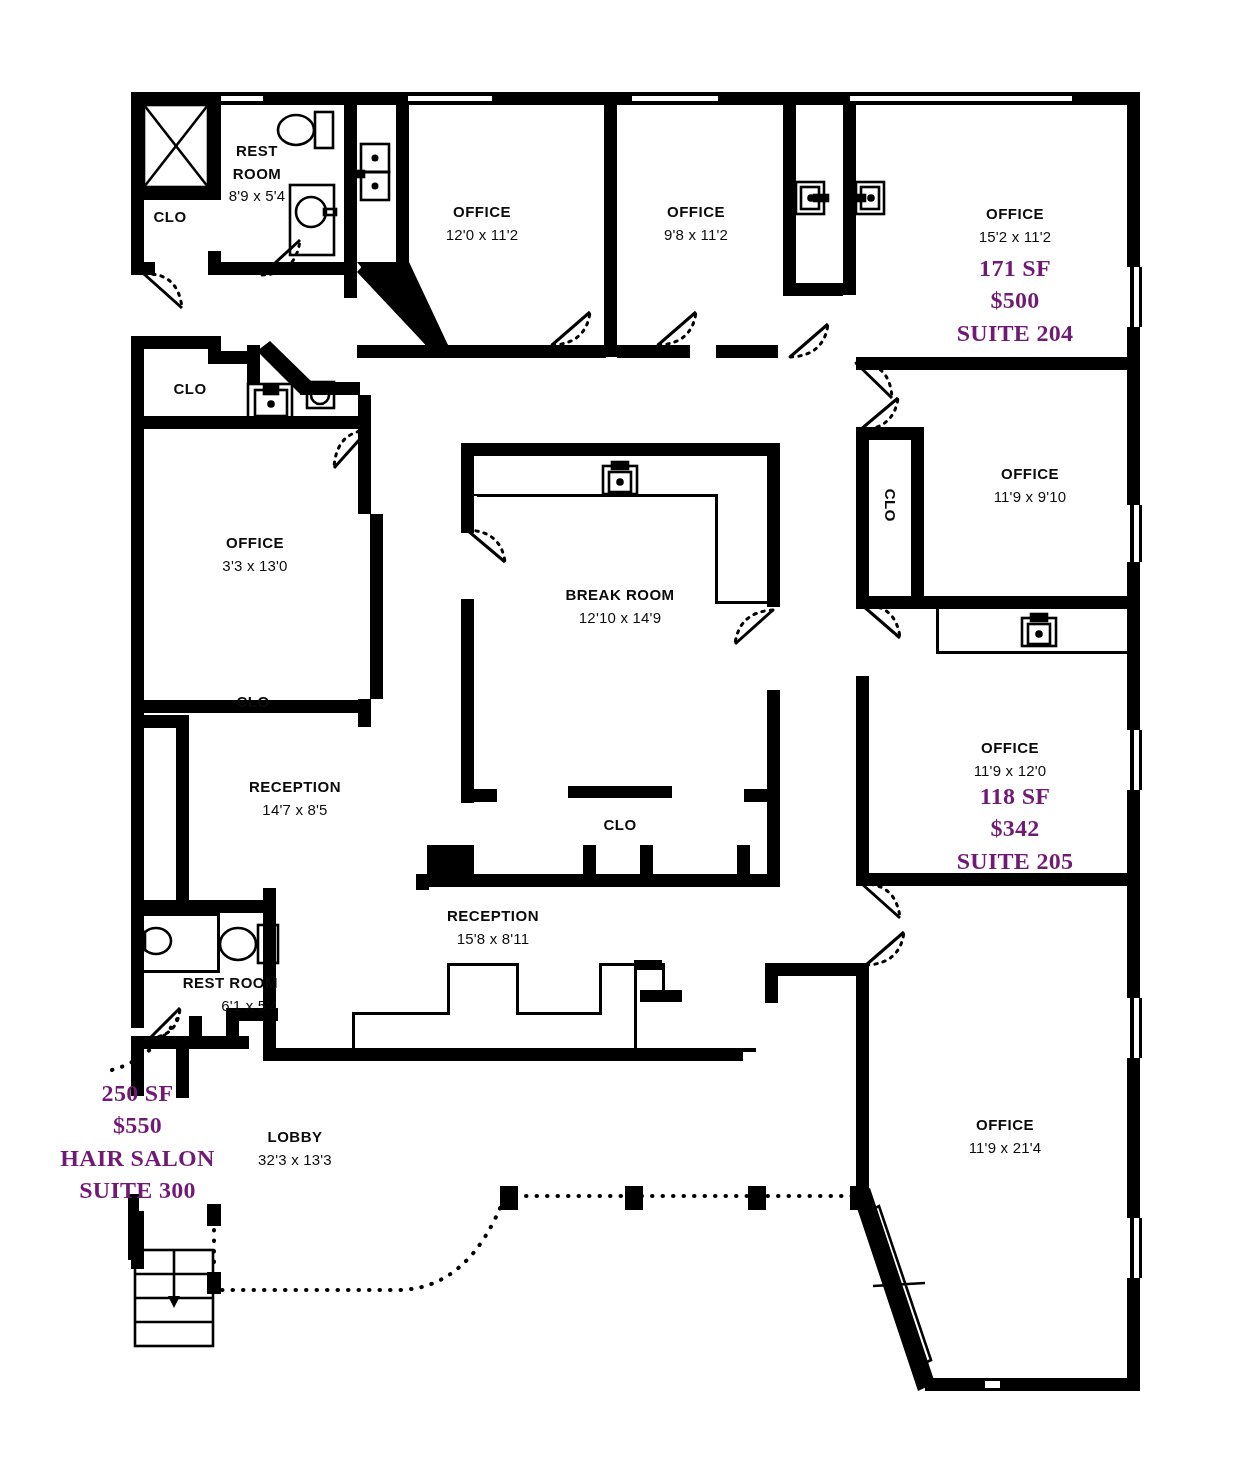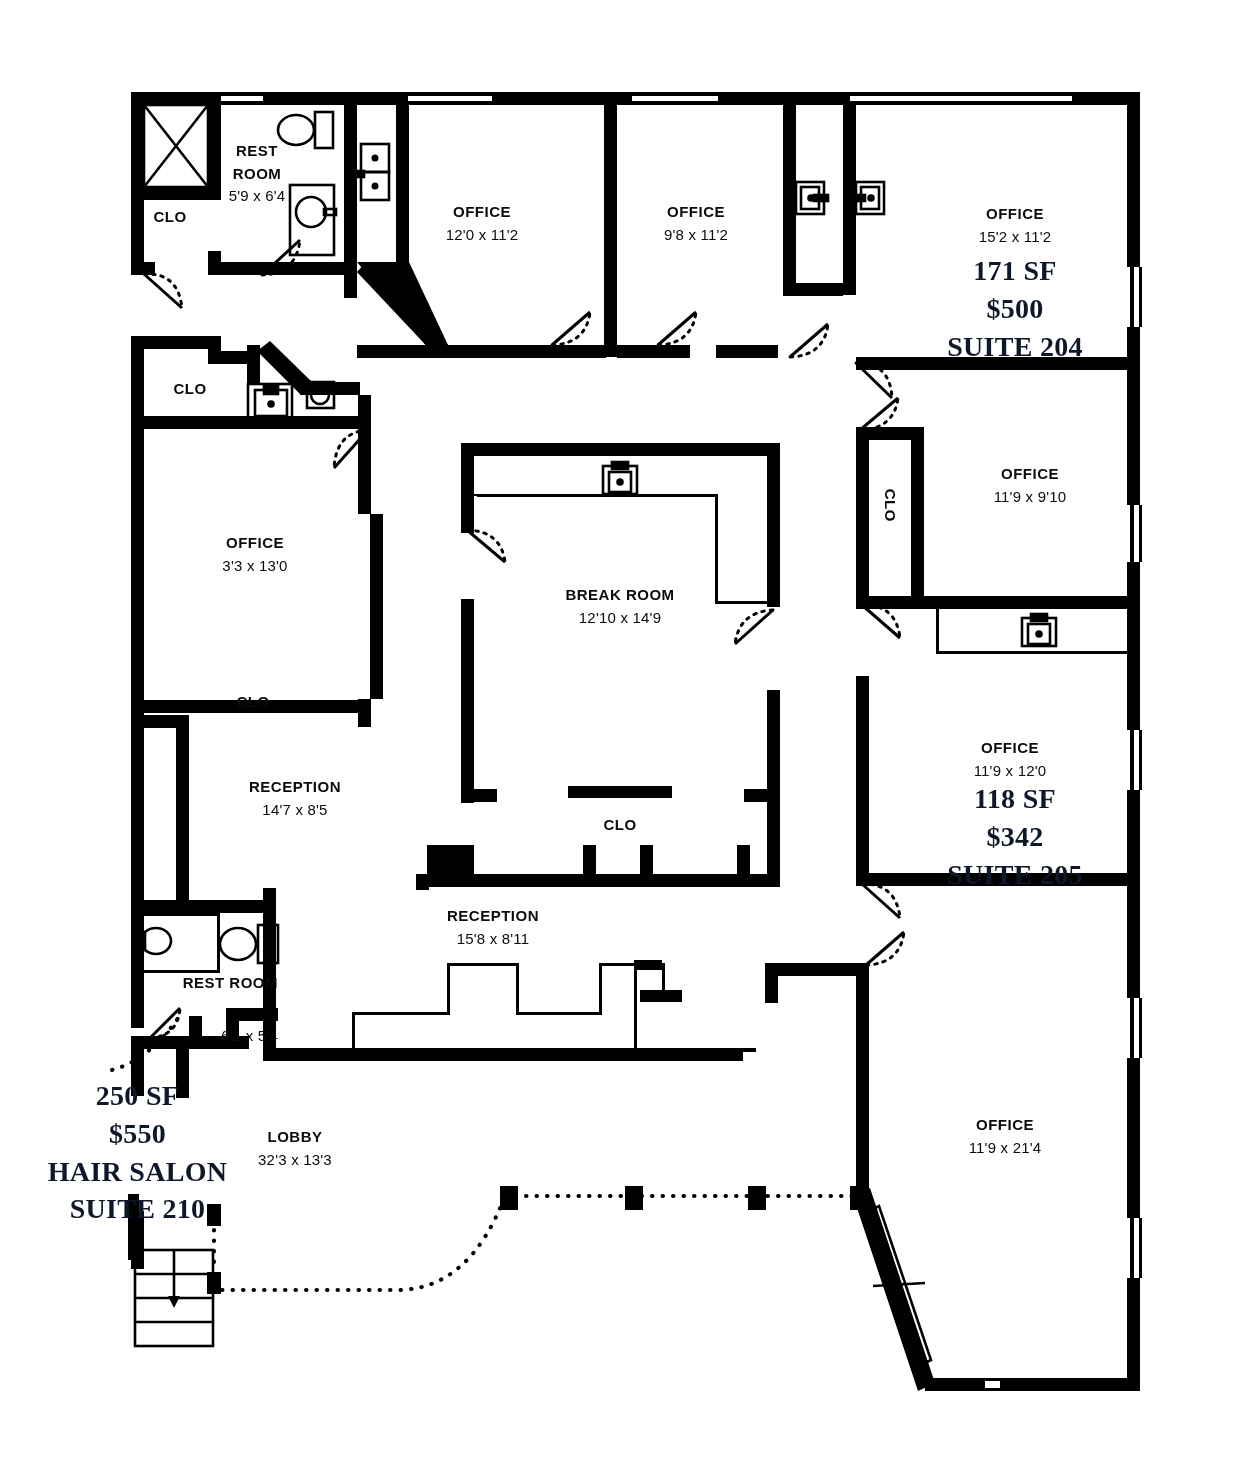--- a/index.html
+++ b/index.html
@@ -2,21 +2,21 @@
 <html><head>
 <meta charset="utf-8">
 <style>
   html,body{margin:0;padding:0;background:#ffffff;}
   body{width:1242px;height:1468px;font-family:"Liberation Sans",sans-serif;overflow:hidden;}
   #plan{position:relative;width:999px;height:1468px;background:#fff;}
   svg{position:absolute;left:0;top:0;}
   .lbl{position:absolute;font-family:"Liberation Sans",sans-serif;font-size:15px;font-weight:600;
        color:#0b0b0b;letter-spacing:.5px;text-align:center;white-space:nowrap;line-height:1.5;}
   .lbl .dim{font-weight:500;letter-spacing:.2px;}
-  .red{font-family:"Liberation Serif",serif;color:#0f172a;font-weight:bold;font-size:28px;
+  .red{font-family:"Liberation Serif",serif;color:#701a75;font-weight:bold;font-size:24px;
        letter-spacing:.3px;line-height:1.35;text-align:center;white-space:nowrap;position:absolute;}
   .vert{transform:rotate(90deg);transform-origin:center center;}
   .cap{display:block;}
 </style>
 </head>
 <body>
 
 <div id="plan">
 
   <svg width="1242" height="1468" viewBox="0 0 1242 1468">
@@ -309,21 +309,21 @@
       <rect x="500" y="1186" width="18" height="24"></rect>
       <rect x="625" y="1186" width="18" height="24"></rect>
       <rect x="748" y="1186" width="18" height="24"></rect>
       <rect x="850" y="1186" width="18" height="24"></rect>
     </g>
   </svg>
 
   <div class="lbl" style="left:214px;top:140px;width:86px;">
     <span class="cap">REST</span>
     <span class="cap">ROOM</span>
-    <span class="cap dim">5'9 x 6'4</span>
+    <span class="cap dim">8'9 x 5'4</span>
   </div>
 
   <div class="lbl" style="left:135px;top:206px;width:70px;">
     <span class="cap">CLO</span>
   </div>
 
   <div class="lbl" style="left:420px;top:201px;width:124px;">
     <span class="cap">OFFICE</span>
     <span class="cap dim">12'0 x 11'2</span>
   </div>
@@ -371,28 +371,28 @@
     <span class="cap">CLO</span>
   </div>
 
   <div class="lbl" style="left:413px;top:905px;width:160px;">
     <span class="cap">RECEPTION</span>
     <span class="cap dim">15'8 x 8'11</span>
   </div>
 
   <div class="lbl" style="left:128px;top:972px;width:150px;text-align:right;">
     <span class="cap">REST ROOM</span>
-    <span class="cap dim" style="margin-left:6px;margin-top:30px;">6'1 x 5'4</span>
+    <span class="cap dim" style="margin-left:6px;">6'1 x 5'4</span>
   </div>
 
   <div class="red" style="left:30px;top:1077px;width:215px;">
     <span class="cap">250 SF</span>
     <span class="cap">$550</span>
     <span class="cap">HAIR SALON</span>
-    <span class="cap">SUITE 210</span>
+    <span class="cap">SUITE 300</span>
   </div>
 
   <div class="lbl" style="left:215px;top:1126px;width:160px;">
     <span class="cap">LOBBY</span>
     <span class="cap dim">32'3 x 13'3</span>
   </div>
 
   <div class="lbl vert" style="left:855px;top:494px;width:70px;">
     <span class="cap">CLO</span>
   </div>

